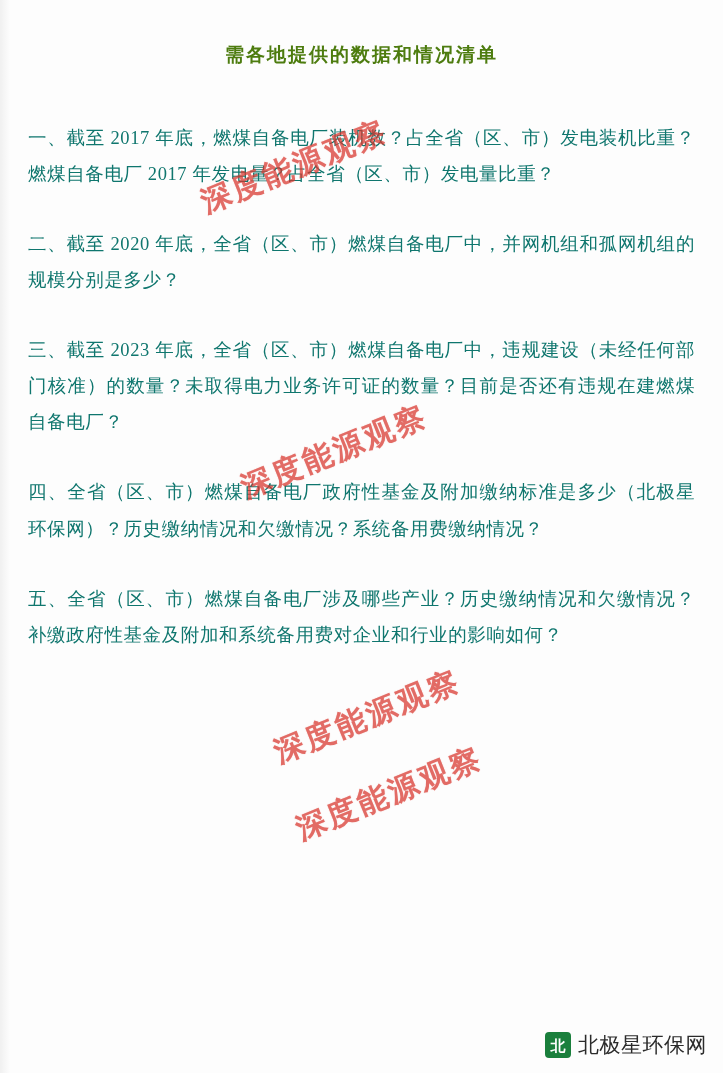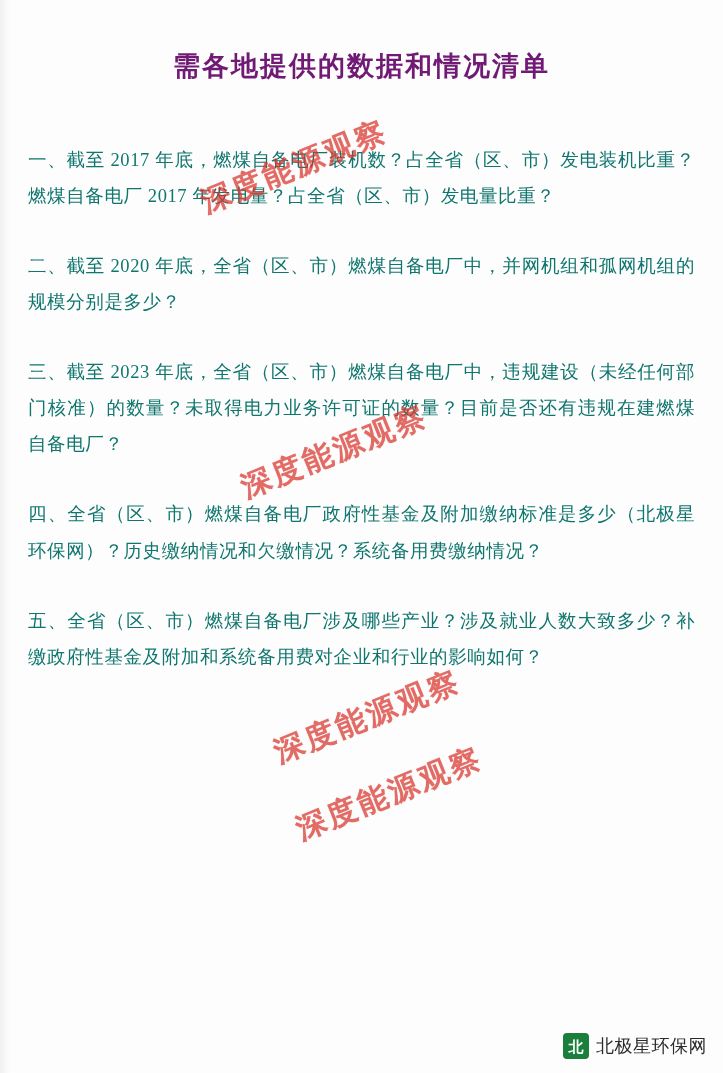--- a/index.html
+++ b/index.html
@@ -12,25 +12,25 @@
   }
   .page {
     position: relative;
     width: 723px;
     height: 1073px;
     background: #fdfdfd;
     overflow: hidden;
   }
   .doc-title {
     text-align: center;
-    font-size: 27px;
+    font-size: 19px;
     font-weight: bold;
-    color: #701a75;
+    color: #4d7c0f;
     letter-spacing: 2px;
-    margin: 6px;
+    margin: 0;
     padding-top: 42px;
     padding-bottom: 10px;
     font-family: "Liberation Serif", "DejaVu Serif", serif;
   }
   .body-area {
     padding: 42px 28px 0 28px;
   }
   .para {
     color: #0f766e;
     font-size: 18.5px;
@@ -80,21 +80,21 @@
     display: flex;
     align-items: center;
     justify-content: center;
     color: #ffffff;
     font-size: 15px;
     font-weight: bold;
     line-height: 1;
     font-family: "Liberation Sans", sans-serif;
   }
   .badge-text {
-    font-size: 18px;
+    font-size: 21px;
     color: #2b2b2b;
     letter-spacing: 0.5px;
     font-family: Liberation Serif, serif;
   }
   .edge-shadow {
     position: absolute;
     left: 0; top: 0; bottom: 0;
     width: 10px;
     background: linear-gradient(to right, rgba(0,0,0,0.05), rgba(0,0,0,0));
     pointer-events: none;
@@ -107,21 +107,21 @@
 
   <div class="edge-shadow"></div>
 
   <h1 class="doc-title">需各地提供的数据和情况清单</h1>
 
   <div class="body-area">
     <p class="para">一、截至 2017 年底，燃煤自备电厂装机数？占全省（区、市）发电装机比重？燃煤自备电厂 2017 年发电量？占全省（区、市）发电量比重？</p>
     <p class="para">二、截至 2020 年底，全省（区、市）燃煤自备电厂中，并网机组和孤网机组的规模分别是多少？</p>
     <p class="para">三、截至 2023 年底，全省（区、市）燃煤自备电厂中，违规建设（未经任何部门核准）的数量？未取得电力业务许可证的数量？目前是否还有违规在建燃煤自备电厂？</p>
     <p class="para">四、全省（区、市）燃煤自备电厂政府性基金及附加缴纳标准是多少（北极星环保网）？历史缴纳情况和欠缴情况？系统备用费缴纳情况？</p>
-    <p class="para">五、全省（区、市）燃煤自备电厂涉及哪些产业？涉及就业人数大致多少？补缴政府性基金及附加和系统备用费对企业和行业的影响如何？</p>
+    <p class="para">五、全省（区、市）燃煤自备电厂涉及哪些产业？历史缴纳情况和欠缴情况？补缴政府性基金及附加和系统备用费对企业和行业的影响如何？</p>
   </div>
 
   <div class="wm wm1">深度能源观察</div>
   <div class="wm wm2">深度能源观察</div>
   <div class="wm wm3">深度能源观察</div>
   <div class="wm wm4">深度能源观察</div>
 
   <div class="badge">
     <div class="badge-logo">北</div>
     <div class="badge-text">北极星环保网</div>

